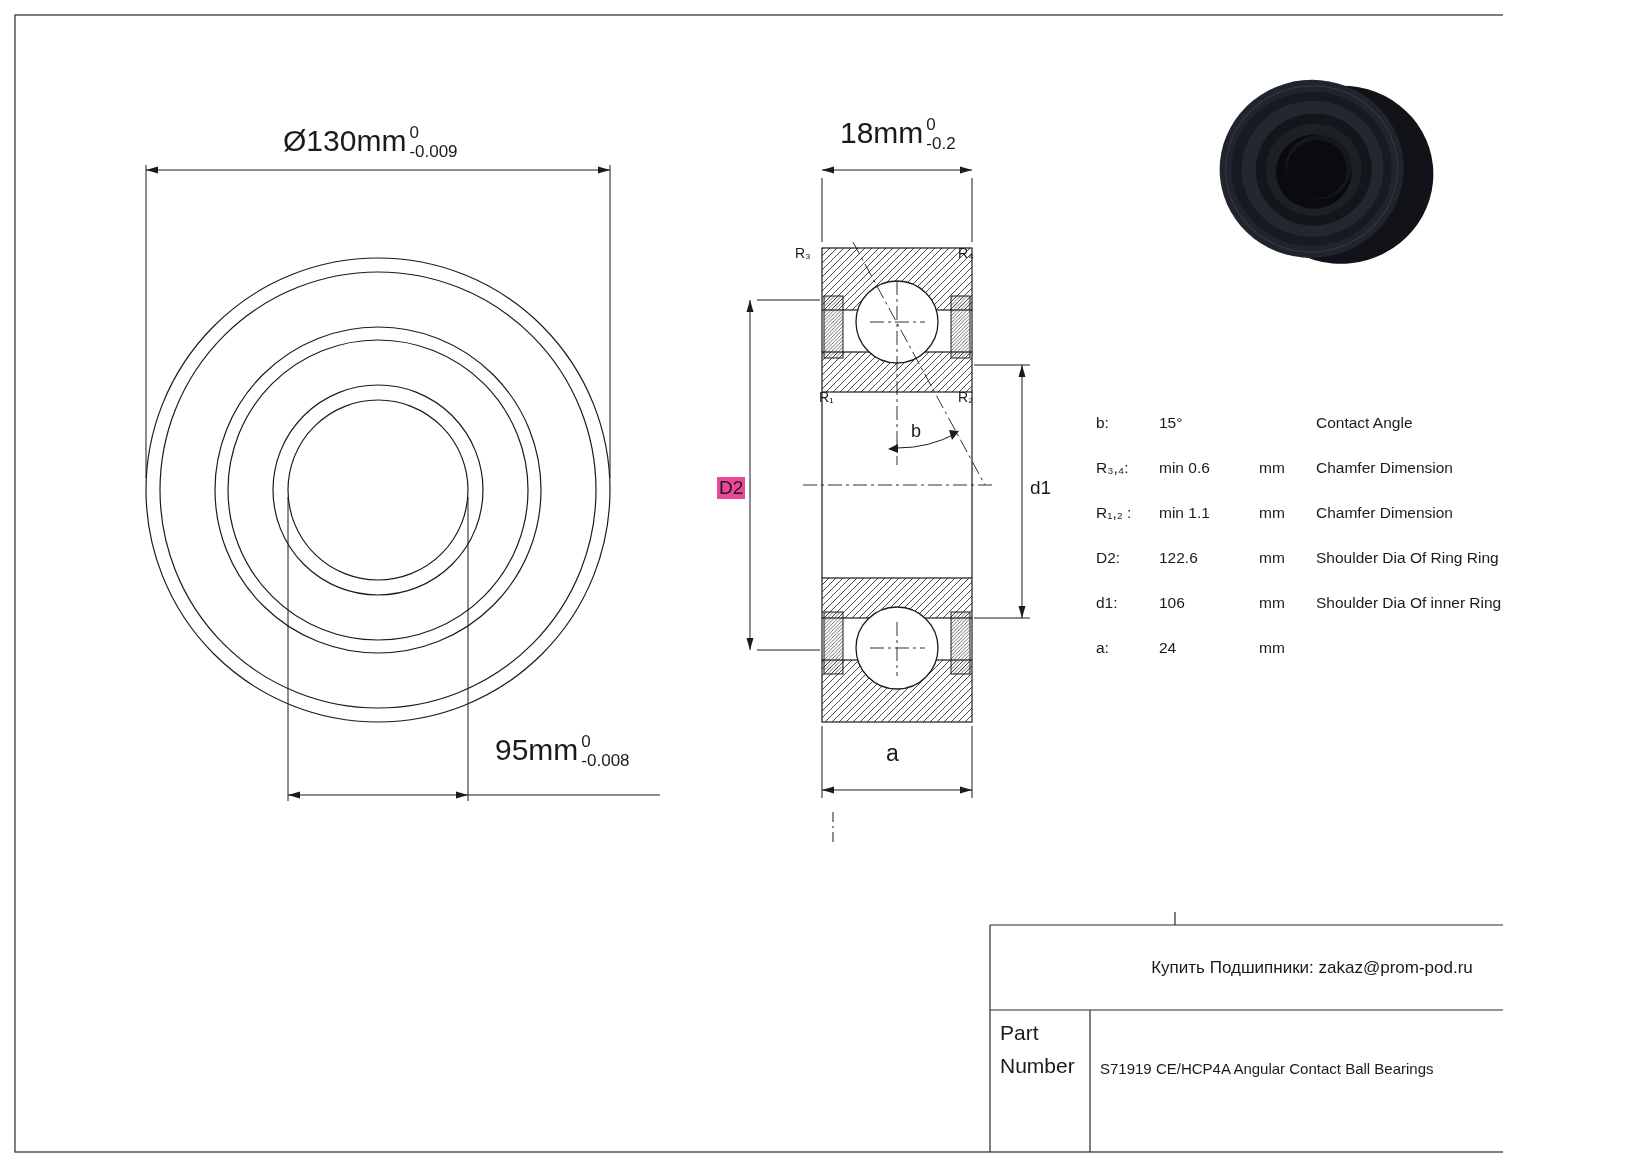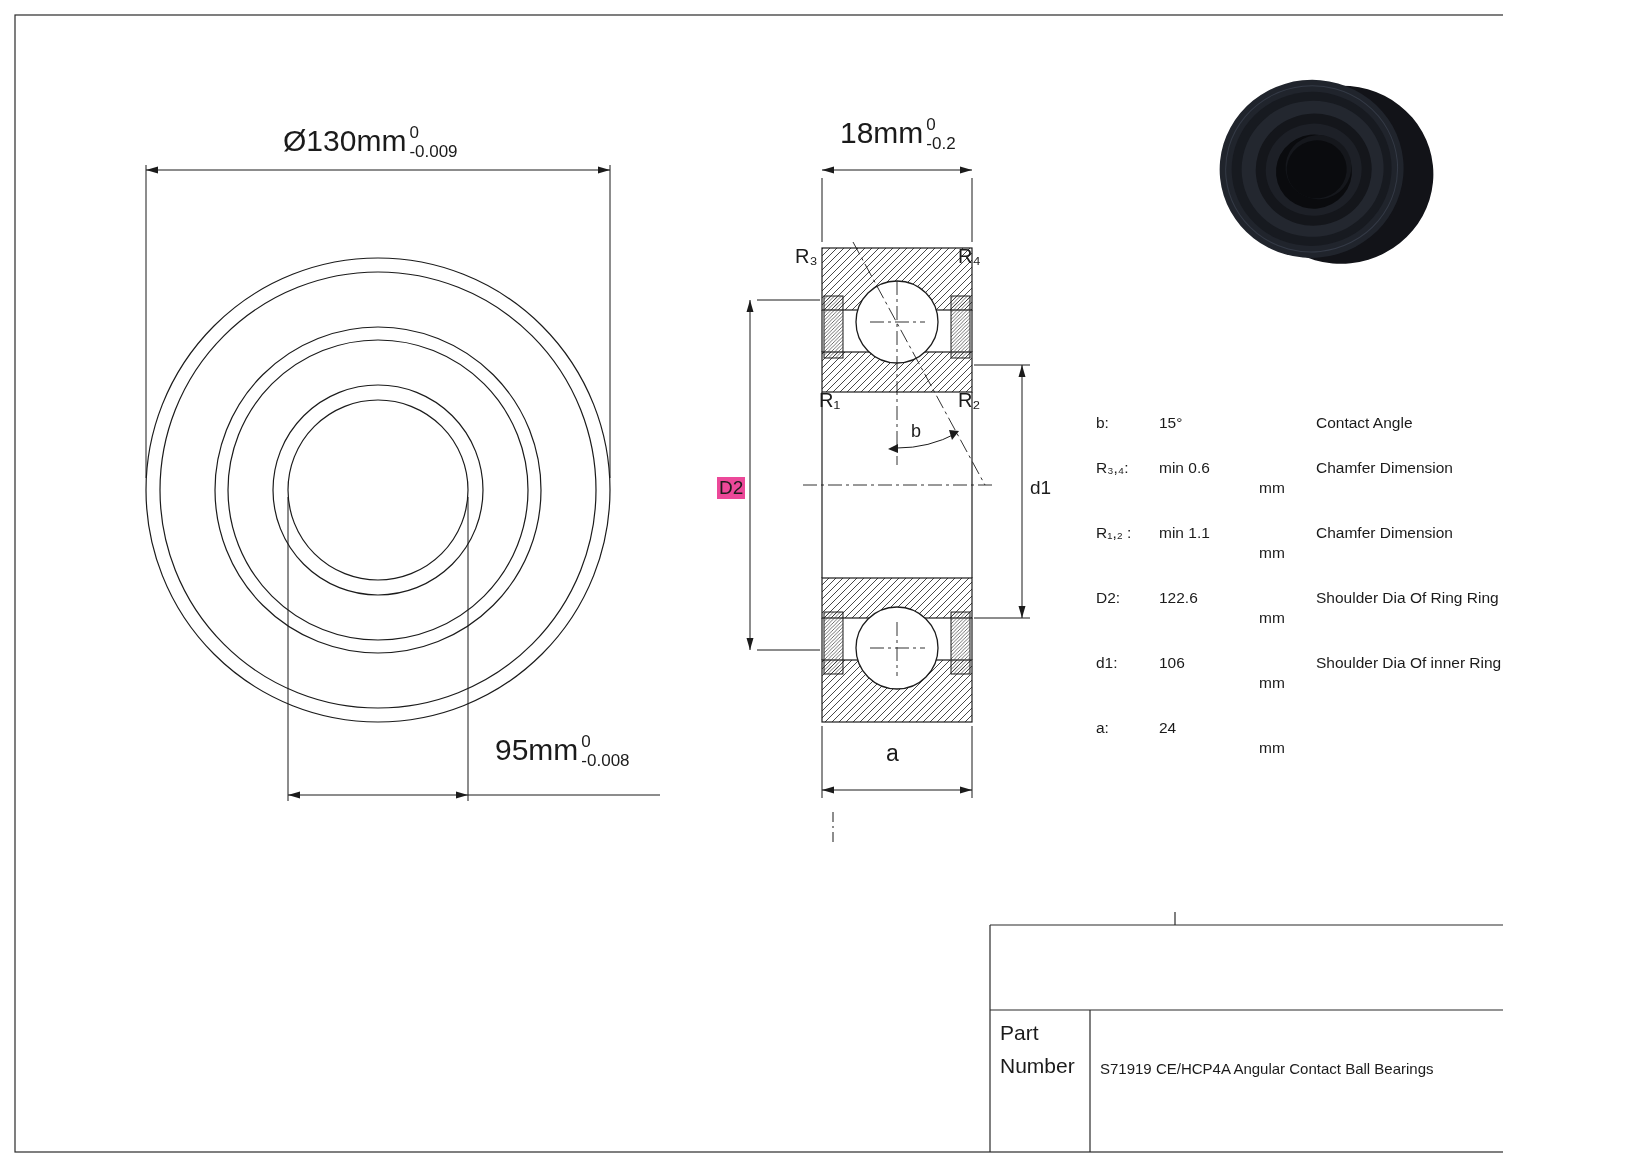--- a/index.html
+++ b/index.html
@@ -9,29 +9,29 @@
     background:#fff;
     font-family:"Liberation Sans","DejaVu Sans",sans-serif;
     color:#1b1b1b;
     overflow:hidden;
   }
   svg{position:absolute;left:0;top:0;}
   .ov{position:absolute;white-space:nowrap;color:#1b1b1b;}
   .dim{font-size:30px;display:flex;align-items:center;}
   .tol{display:inline-flex;flex-direction:column;font-size:17px;line-height:1.12;margin-left:3px;transform:translateY(1px);}
   .tol i{font-style:normal;}
-  .rlab{font-size:20px;}
+  .rlab{font-size:14px;}
   .dlab{font-size:19px;}
   .blab{font-size:18px;}
   .alab{font-size:23px;}
   .spec-table{position:absolute;left:1096px;top:410px;font-size:15.5px;}
   .spec-row{display:flex;align-items:flex-start;margin-bottom:20px;line-height:25px;}
   .c-param{width:56px;}
   .c-value{width:100px;margin-left:7px;}
-  .c-unit{width:57px;margin-top:20px;}
+  .c-unit{width:57px;}
   .c-desc{width:235px;white-space:normal;}
   .contact-box{
     position:absolute;left:990px;top:925px;width:644px;height:85px;
     display:flex;align-items:center;justify-content:center;font-size:17px;
   }
   .part-label{position:absolute;left:1000px;top:1016px;font-size:21px;line-height:33px;}
   .part-number{position:absolute;left:1100px;top:1060px;font-size:15px;}
 </style>
 </head>
 <body>
@@ -238,20 +238,21 @@
       <span class="c-unit">mm</span>
       <span class="c-desc">Shoulder Dia Of inner Ring</span>
     </div>
     <div class="spec-row">
       <span class="c-param">a:</span>
       <span class="c-value">24</span>
       <span class="c-unit">mm</span>
     </div>
   </div>
 
+  <div class="contact-box">Купить Подшипники: zakaz@prom-pod.ru</div>
 
   <div class="part-label">
     <div>Part</div>
     <div>Number</div>
   </div>
 
   <div class="part-number">S71919 CE/HCP4A Angular Contact Ball Bearings</div>
 
 </div>
 

